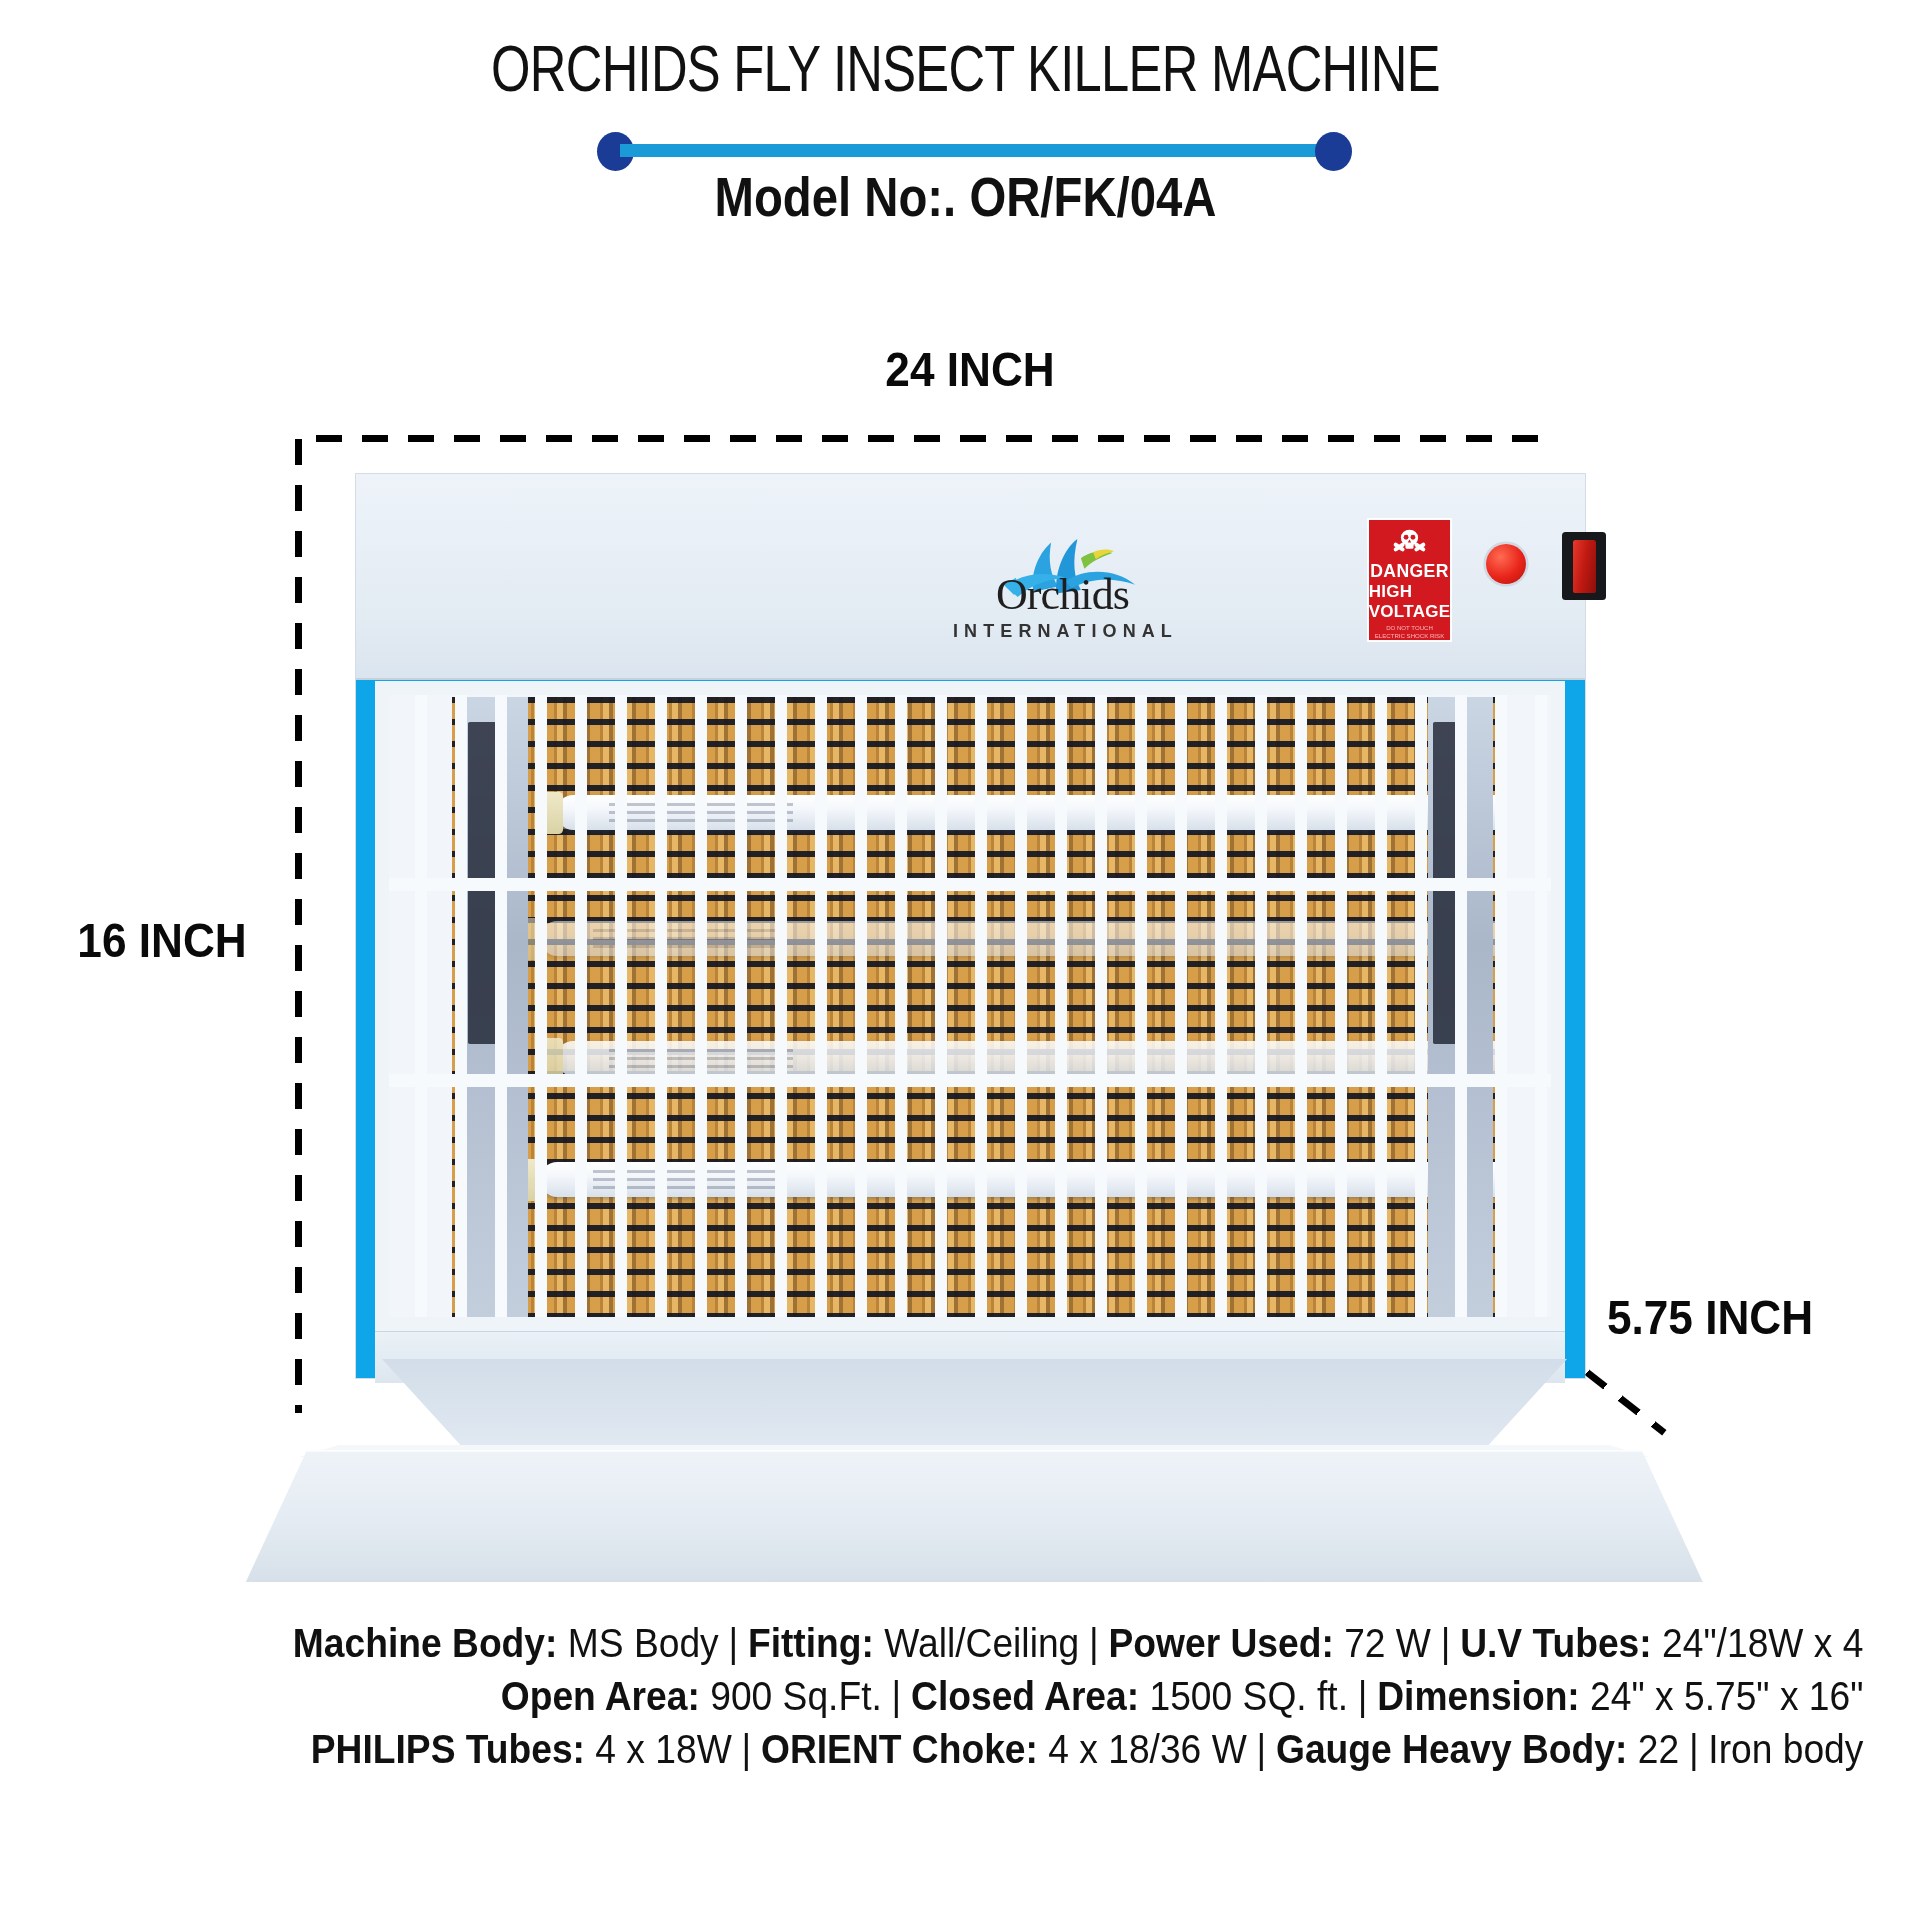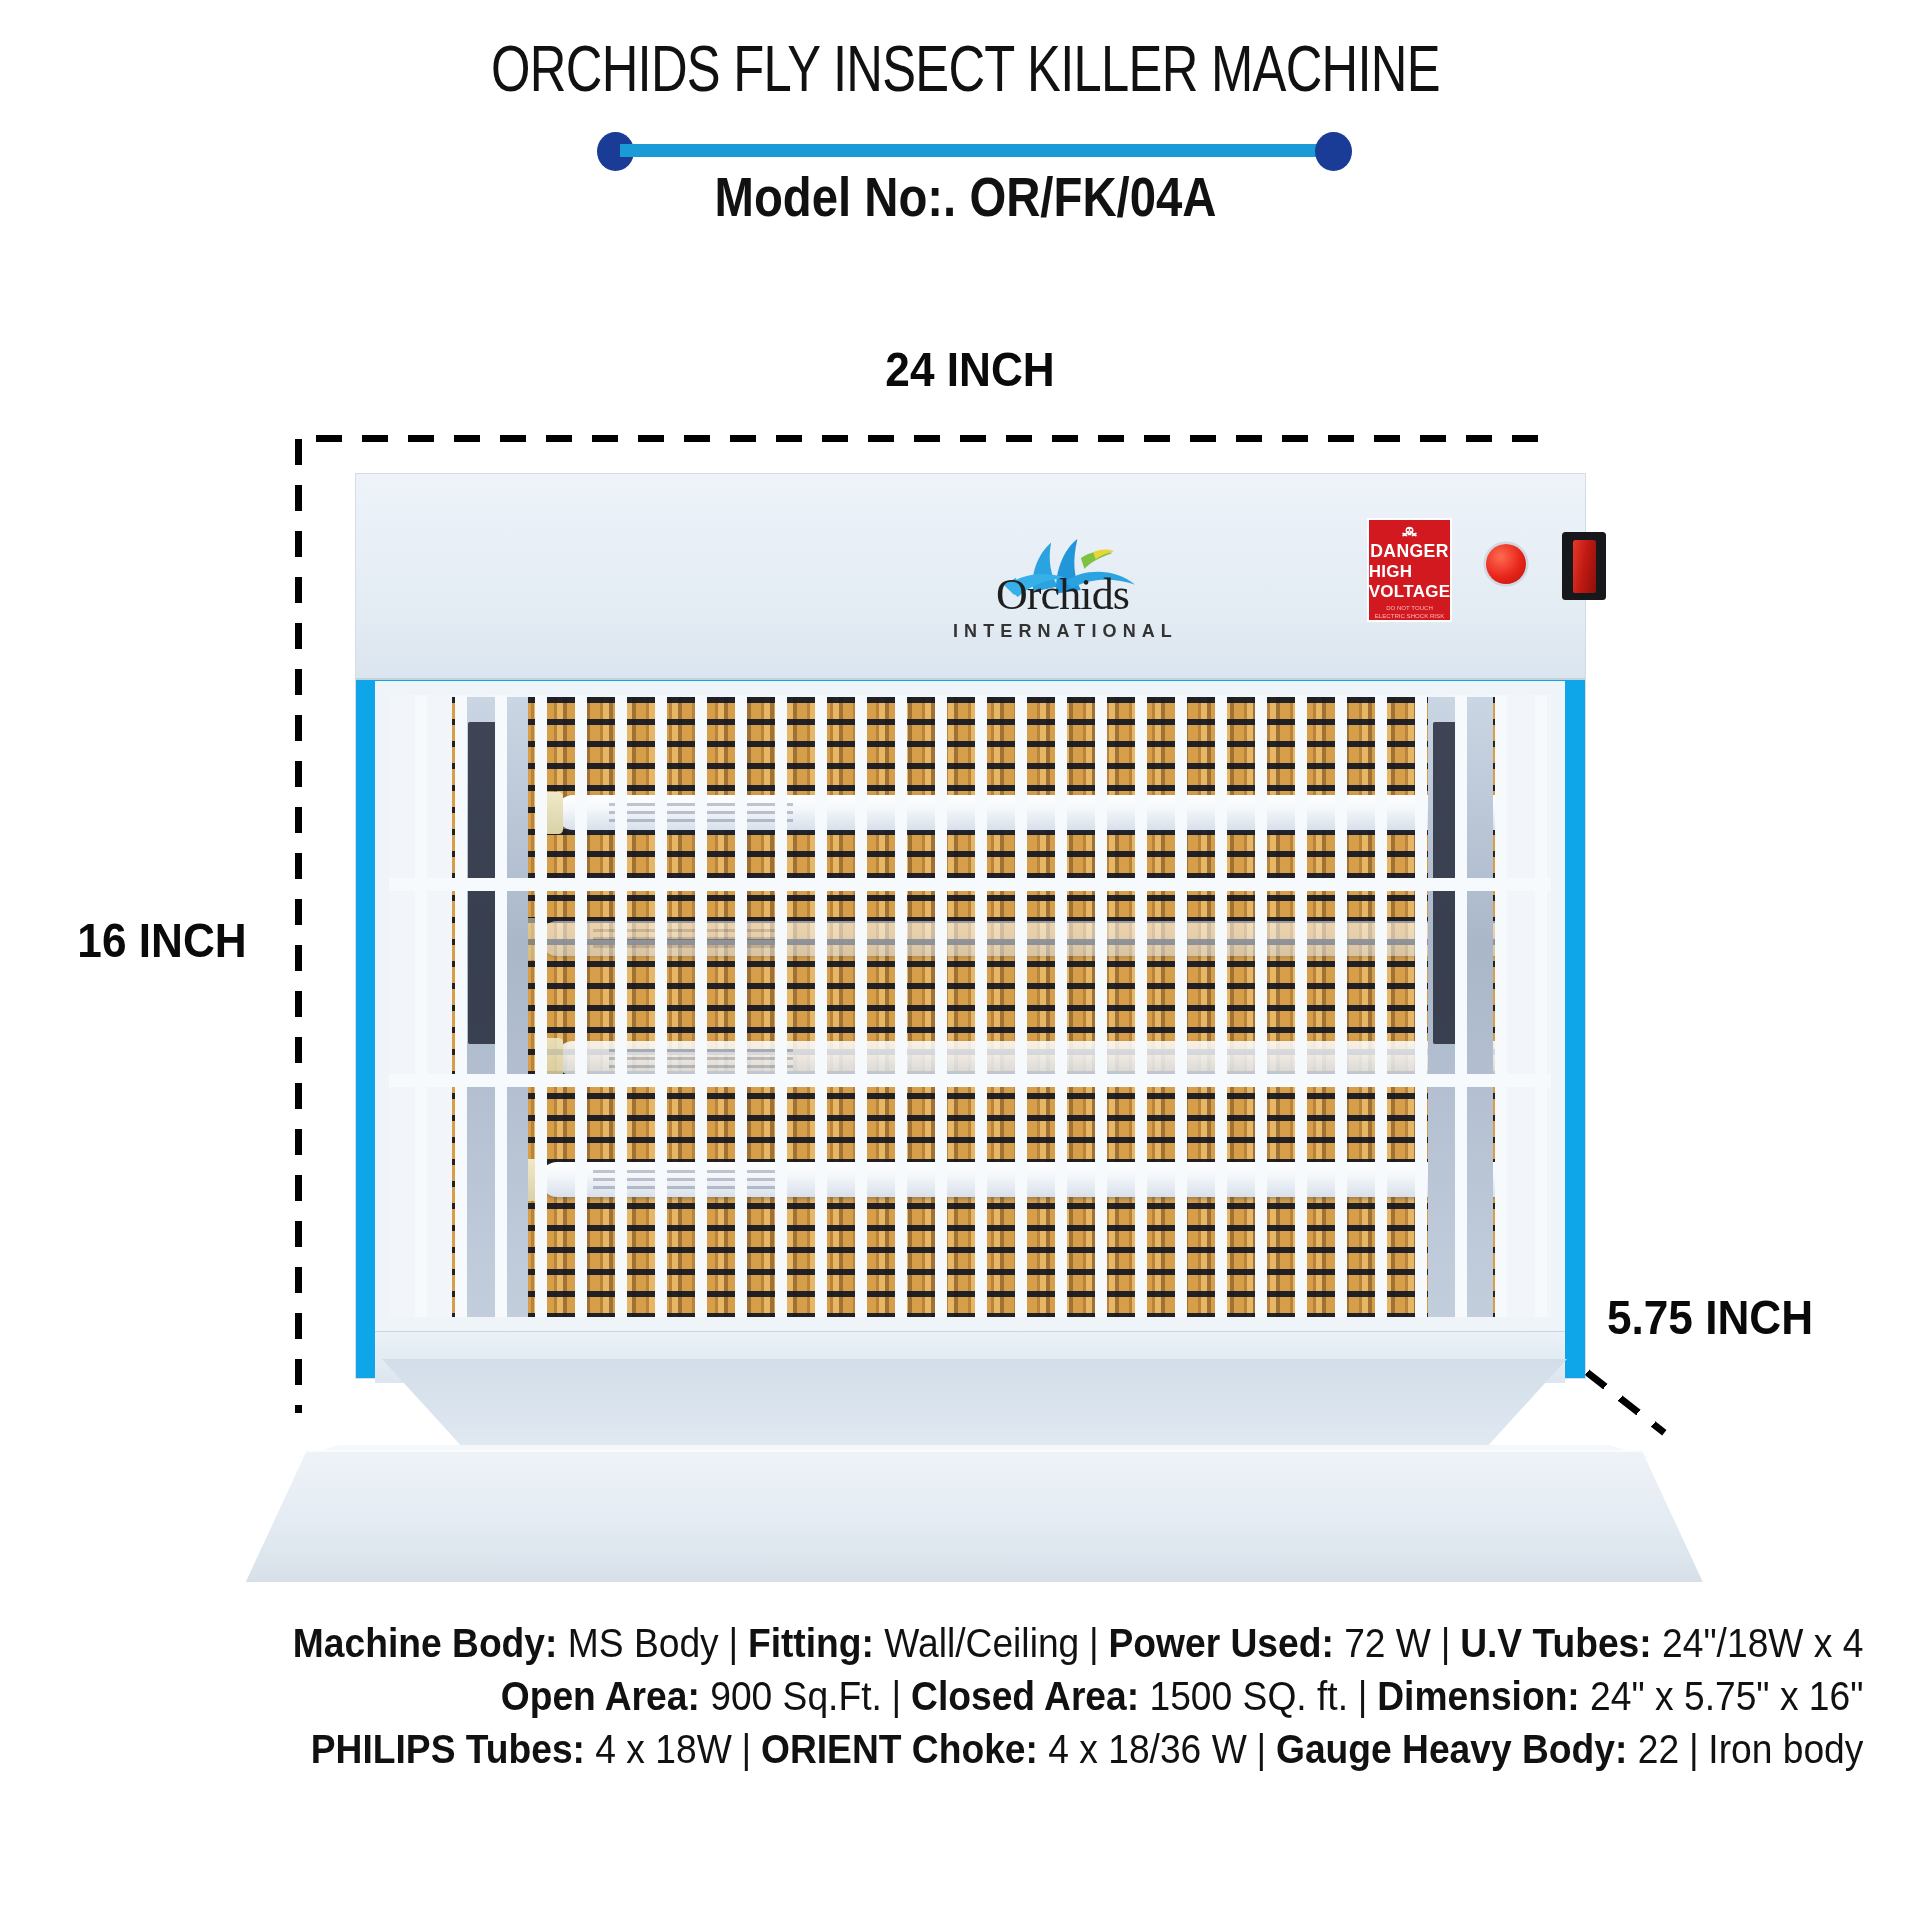--- a/index.html
+++ b/index.html
@@ -103,21 +103,21 @@
     font-size:44px;font-weight:400;color:#1f1f1f;letter-spacing:-0.9px;
     font-family:"Liberation Serif", serif;
   }
   .logo .lg-sub{
     position:absolute;left:0;top:98px;width:219px;text-align:left;
     font-size:18px;letter-spacing:6.1px;color:#333;font-weight:700;
   }
 
   
   .danger{
-    position:absolute;left:1011px;top:44px;width:85px;height:104px;
+    position:absolute;left:1011px;top:44px;width:85px;height:124px;
     background:#d31920;border:2.6px solid #ffffff;
     display:flex;flex-direction:column;align-items:center;justify-content:flex-start;
     padding-top:3.5px;box-sizing:border-box;
   }
   .danger .skull{width:39px;height:39px;}
   .danger .d1{color:#fff;font-size:17.6px;font-weight:bold;letter-spacing:0.4px;margin-top:0.9px;}
   .danger .d2{color:#fff;font-size:17px;font-weight:bold;letter-spacing:0.3px;}
   .danger .d3{color:#f7b9bb;font-size:6.1px;line-height:8px;text-align:center;margin-top:1.8px;}
 
   

